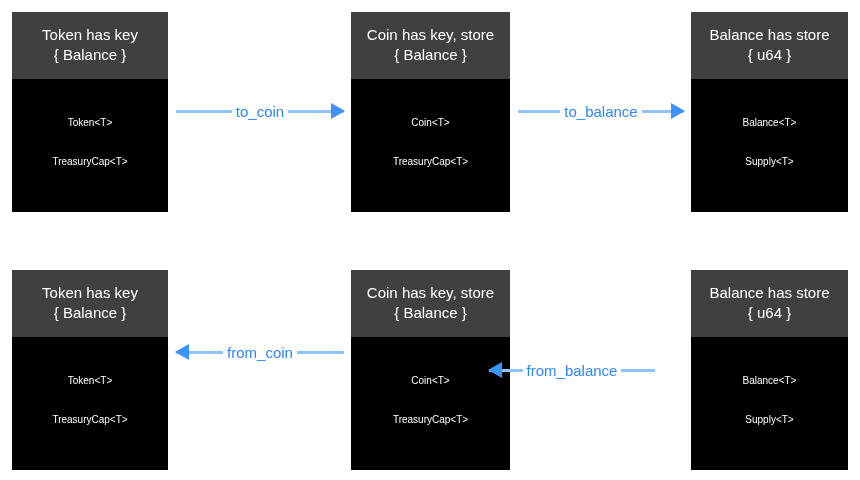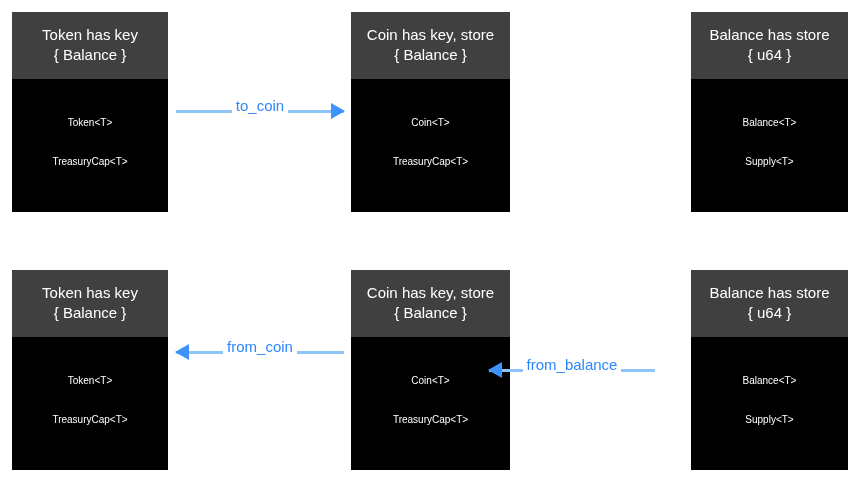--- a/index.html
+++ b/index.html
@@ -65,21 +65,21 @@
   
   #node-token-bot   { left: 12px;  top: 270px; width: 156px; height: 200px; }
   #node-coin-bot    { left: 351px; top: 270px; width: 159px; height: 200px; }
   #node-balance-bot { left: 691px; top: 270px; width: 157px; height: 200px; }
 
   
   .edge {
     position: absolute;
     height: 26px;
     display: flex;
-    align-items: flex-start;
+    align-items: center;
     justify-content: center;
   }
   .edge .rail {
     position: absolute;
     left: 0; right: 0;
     top: 50%;
     height: 3px;
     margin-top: -1.5px;
     background: #8fc4fa;
   }
@@ -150,20 +150,25 @@
       <div class="line">Supply&lt;T&gt;</div>
     </div>
   </div>
 
   <div class="edge" id="edge-to-coin">
     <div class="rail"></div>
     <div class="edge-label">to_coin</div>
     <div class="head right"></div>
   </div>
 
+  <div class="edge" id="edge-to-balance">
+    <div class="rail"></div>
+    <div class="edge-label">to_balance</div>
+    <div class="head right"></div>
+  </div>
 
   <div class="node" id="node-token-bot">
     <div class="node-header">Token has key
 { Balance }</div>
     <div class="node-body">
       <div class="line">Token&lt;T&gt;</div>
       <div class="line">TreasuryCap&lt;T&gt;</div>
     </div>
   </div>
 

